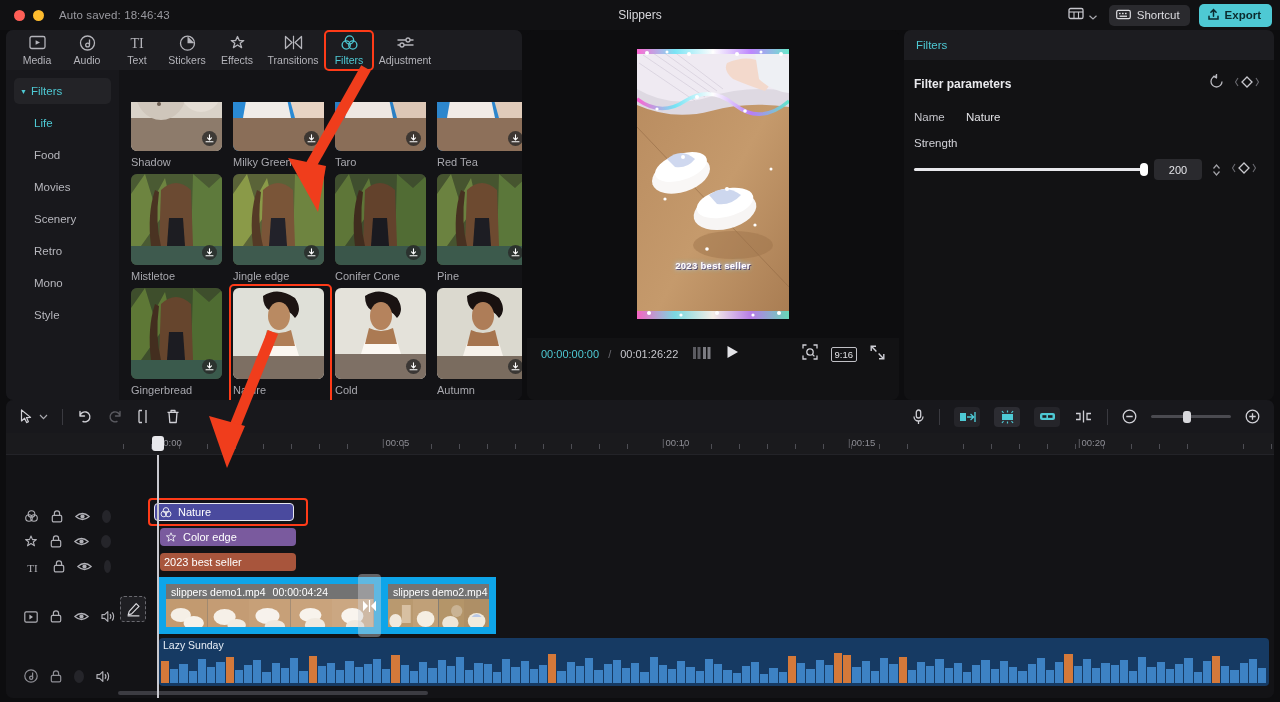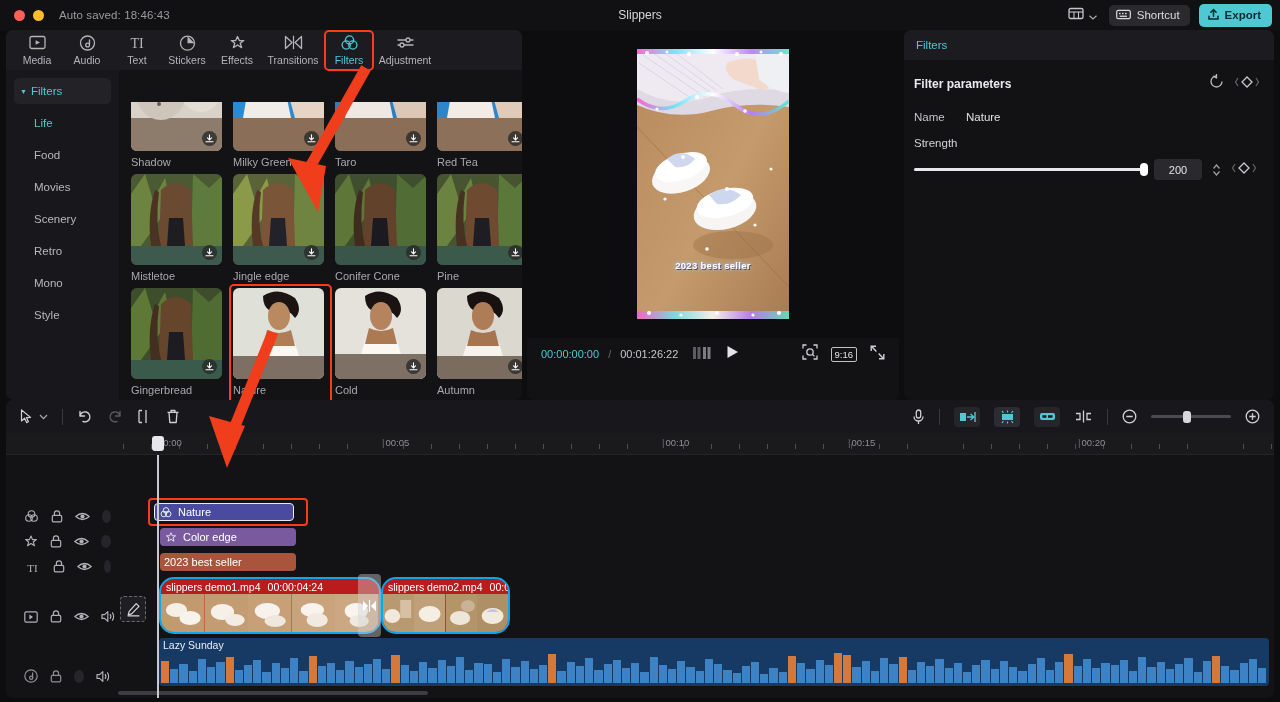--- a/index.html
+++ b/index.html
@@ -235,22 +235,22 @@
   .clip.nature {
     background: #4a4a9e; border: 1.5px solid #e8e8f0;
   }
   .clip.coloredge { background: #7a5a9e; }
   .clip.text2023 { background: #a8553c; }
   .hl-box {
     position: absolute; border: 2.5px solid #ff3b18; border-radius: 4px;
     pointer-events: none; z-index: 6;
   }
   .videoclip {
-    position: absolute; border-radius: 15px; overflow: hidden; background: #b91c1c;
-    border: 2px solid #0ea5e9;
+    position: absolute; border-radius: 0; overflow: hidden; background: #737373;
+    border: 7px solid #0ea5e9;
   }
   .vc-label {
     position: absolute; top: 0; left: 0; height: 15px; display: flex;
     align-items: center; gap: 7px; padding-left: 5px;
     font-size: 10.5px; color: #fff; white-space: nowrap; z-index: 3;
   }
   .filmstrip { position: absolute; top: 15px; left: 0; right: 0; height: 38px; display: flex; }
   .frame { flex: 1; height: 38px; }
   .transition {
     position: absolute; width: 23px; border-radius: 4px;
@@ -1209,21 +1209,21 @@
                 <ellipse cx="26" cy="26" rx="11" ry="7" fill="#f1eae0"></ellipse>
               </svg></div>
           <div class="frame"><svg width="100%" height="38" viewBox="0 0 45 38" preserveAspectRatio="none">
                 <rect width="45" height="38" fill="#cba782"></rect>
                 <ellipse cx="22" cy="17" rx="12" ry="8" fill="#f9f4ee"></ellipse>
                 <ellipse cx="25" cy="27" rx="10" ry="6" fill="#f0e9df"></ellipse>
               </svg></div>
         </div>
       </div>
 
-      <div class="videoclip" style="left:375px; top:122px; width:129px; height:57px;">
+      <div class="videoclip" style="left:375px; top:122px; width:115px; height:57px;">
         <div class="vc-label">
           <span>slippers demo2.mp4</span>
           <span>00:0</span>
         </div>
         <div class="filmstrip">
           <div class="frame"><svg width="100%" height="38" viewBox="0 0 40 38" preserveAspectRatio="none">
                 <rect width="40" height="38" fill="#b9996f"></rect>
                 <ellipse cx="12" cy="22" rx="10" ry="7" fill="#f1e9dd"></ellipse>
                 <rect x="22" y="6" width="14" height="18" fill="#d8c0a2"></rect>
               </svg></div>

